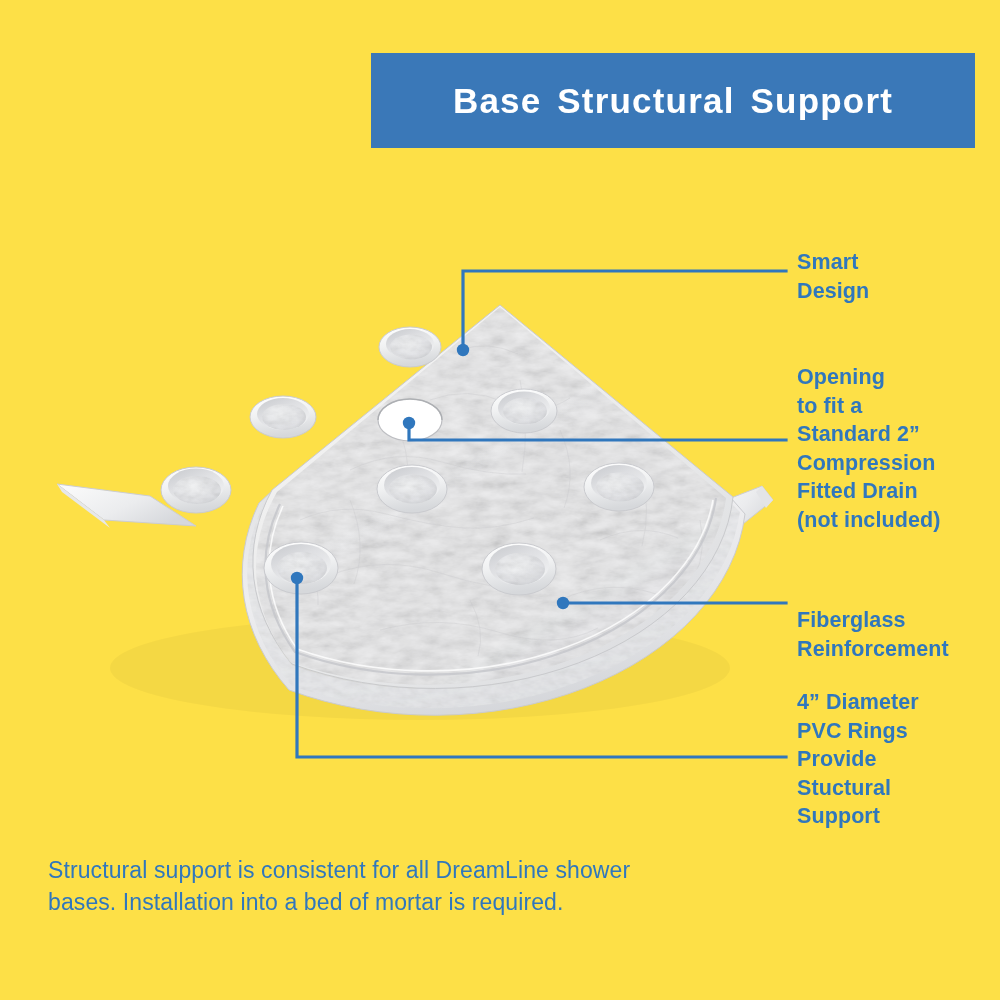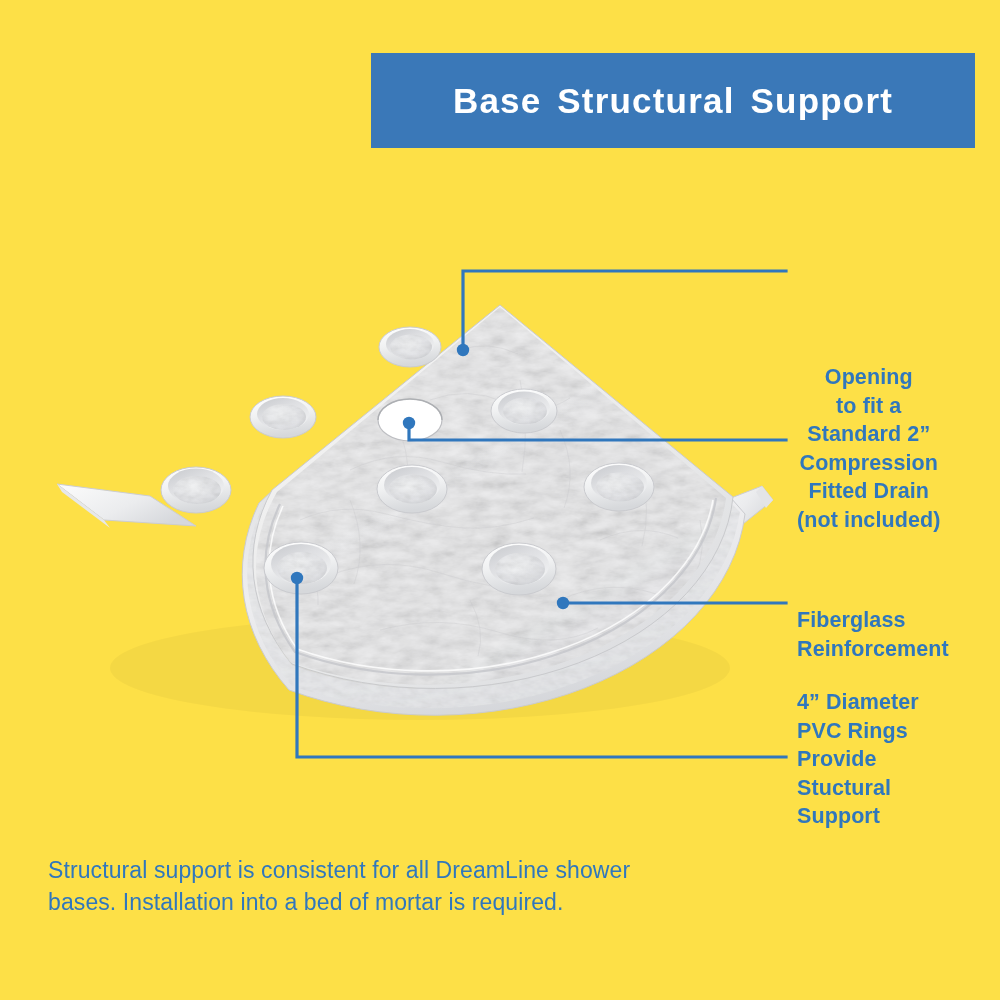--- a/index.html
+++ b/index.html
@@ -46,21 +46,21 @@
   .callout {
     position: absolute;
     color: #3077bd;
     font-size: 21.5px;
     font-weight: bold;
     line-height: 1.33;
     letter-spacing: 0.1px;
     white-space: pre-line;
   }
   #callout-smart-design   { left: 797px; top: 248px; }
-  #callout-drain-opening  { left: 797px; top: 363px; text-align: center; }
+  #callout-drain-opening  { left: 797px; top: 363px; }
   #callout-fiberglass     { left: 797px; top: 606px; }
   #callout-pvc-rings      { left: 797px; top: 688px; }
 
   
   #footer-note {
     position: absolute;
     left: 48px;
     top: 855px;
     width: 640px;
     color: #3077bd;
@@ -291,20 +291,22 @@
       <circle cx="409" cy="423" r="6.2"></circle>
       <circle cx="563" cy="603" r="6.2"></circle>
       <circle cx="297" cy="578" r="6.2"></circle>
     </g>
   </svg>
 
   <div id="header-banner">
     <div id="header-title">Base Structural Support</div>
   </div>
 
+  <div class="callout" id="callout-smart-design">Smart
+Design</div>
 
   <div class="callout" id="callout-drain-opening">Opening
 to fit a
 Standard 2”
 Compression
 Fitted Drain
 (not included)</div>
 
   <div class="callout" id="callout-fiberglass">Fiberglass
 Reinforcement</div>

